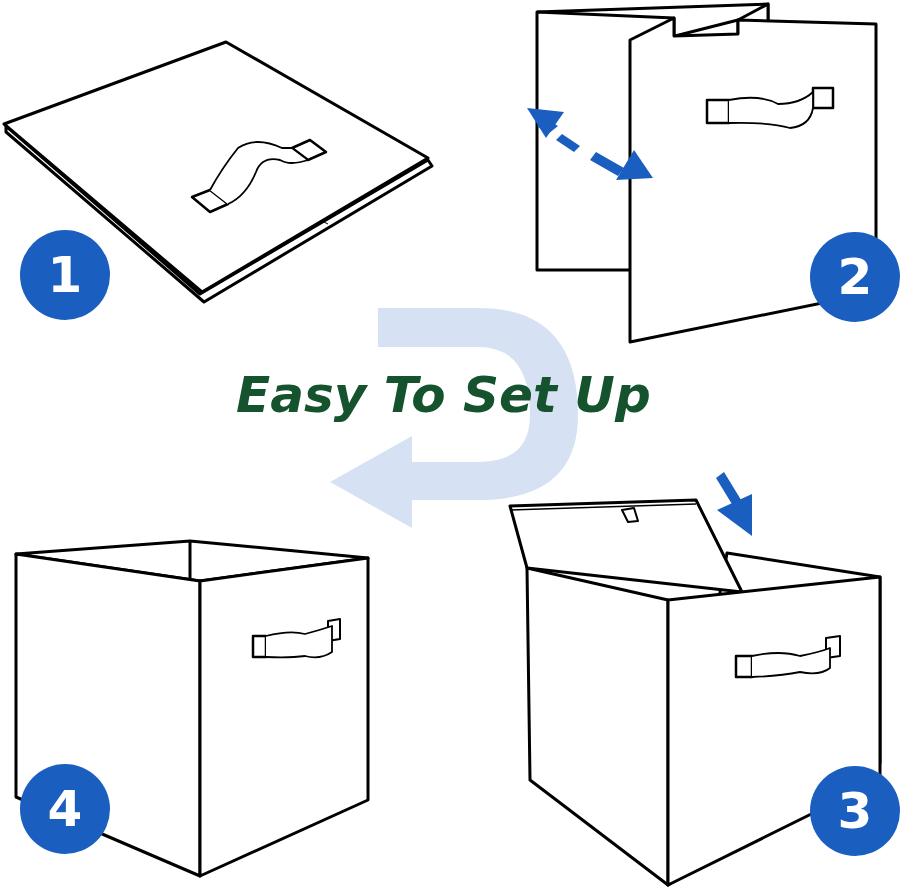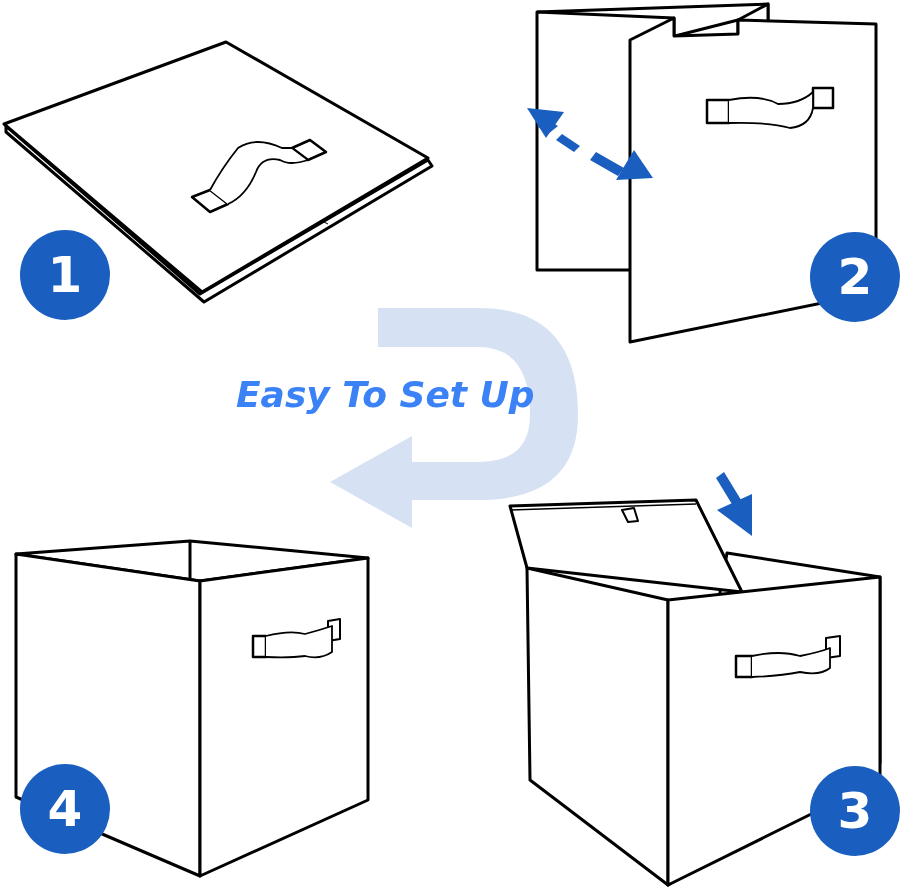--- a/index.html
+++ b/index.html
@@ -1,21 +1,21 @@
 <!DOCTYPE html>
 <html><head>
 <meta charset="utf-8">
 <style>
   html, body { margin: 0; padding: 0; background: #ffffff; }
   body { width: 904px; height: 895px; position: relative; overflow: hidden; font-family: "DejaVu Sans", sans-serif; }
   .canvas { position: absolute; left: 0; top: 0; width: 904px; height: 895px; }
   .title {
     position: absolute; left: 236px; top: 362px; width: 440px;
     font-family: "DejaVu Sans", sans-serif; font-weight: bold; font-style: italic;
-    font-size: 36px; letter-spacing: 0px; color: #3b82f6; white-space: nowrap;
+    font-size: 50px; letter-spacing: 0px; color: #14532d; white-space: nowrap;
     line-height: 66px;
   }
   .badge {
     position: absolute; width: 90px; height: 90px; border-radius: 50%;
     background: #1a5fbf; color: #ffffff; display: flex; align-items: center; justify-content: center;
     font-family: "DejaVu Sans", sans-serif; font-weight: bold; font-size: 50px; line-height: 1;
   }
 </style>
 </head>
 <body>

